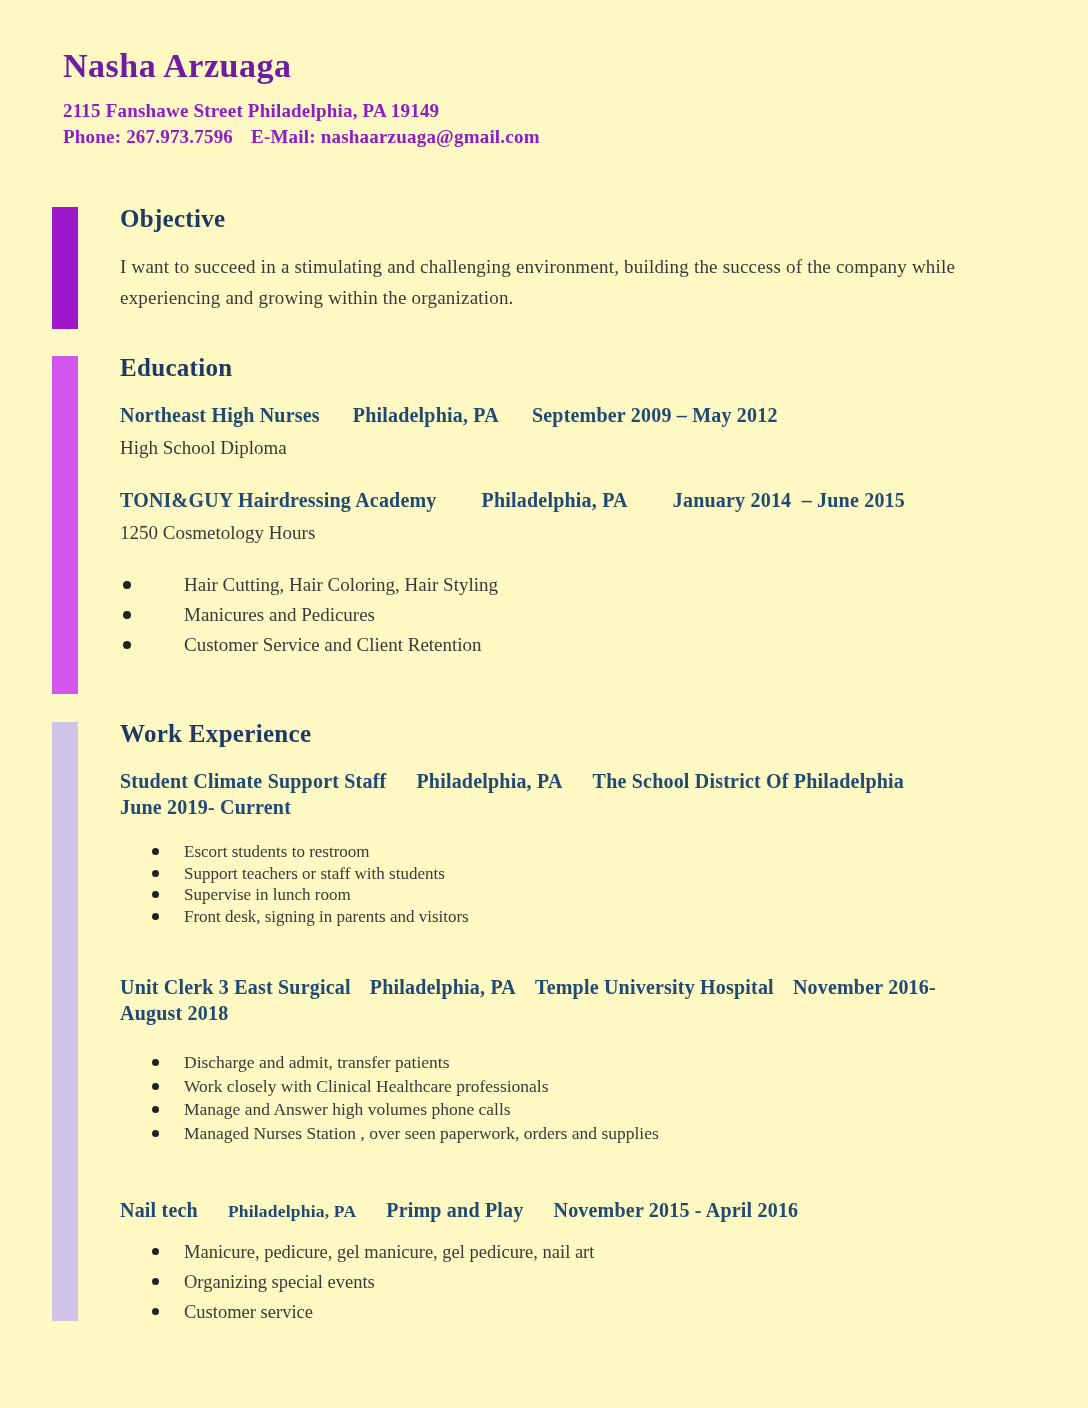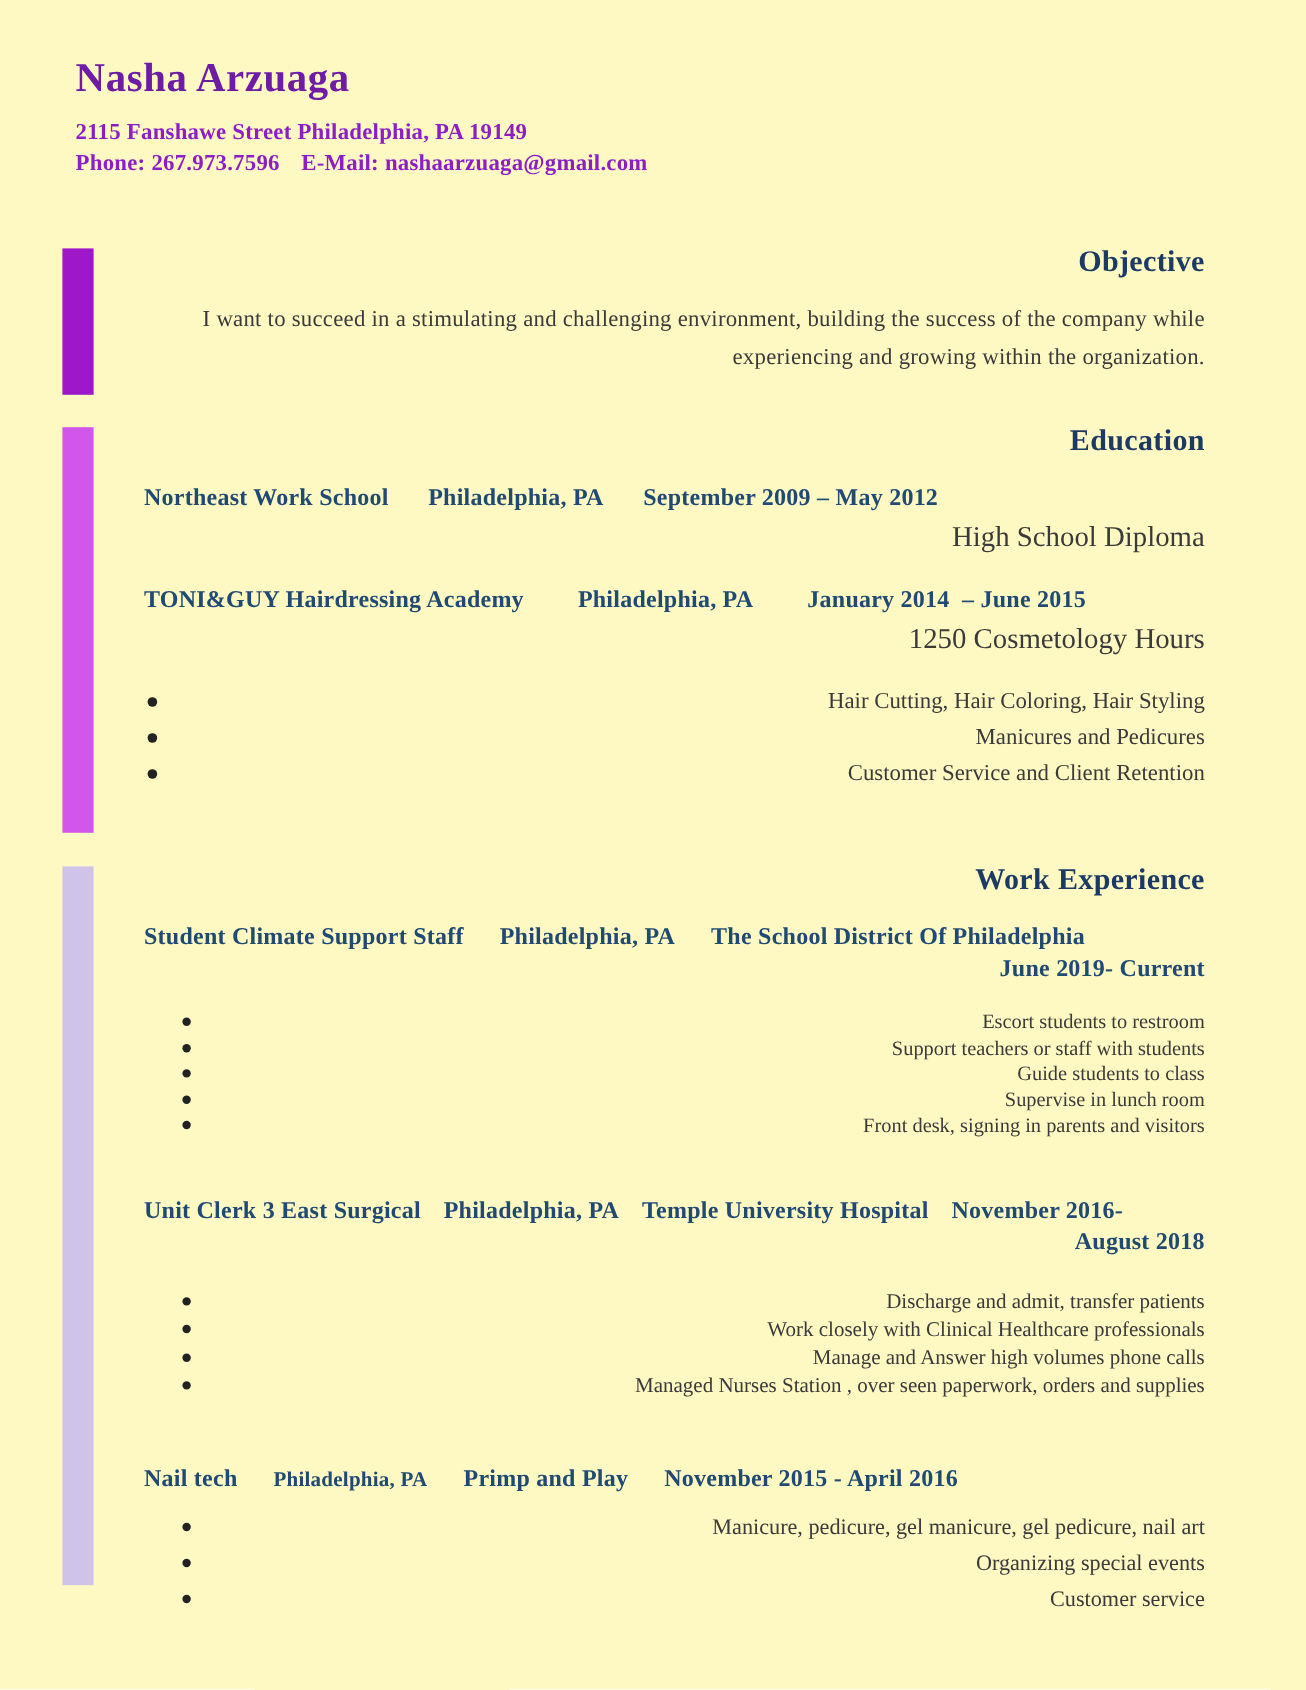--- a/index.html
+++ b/index.html
@@ -21,42 +21,42 @@
   
   .header{padding:46px 0 0 63px;}
   .name{font-size:34px;font-weight:700;color:var(--name-text);letter-spacing:.5px;line-height:40px;}
   .address-line,.contact-line{
     font-size:19px;font-weight:700;color:var(--contact-text);
     line-height:26px;white-space:pre;letter-spacing:.2px;
   }
   .address-line{margin-top:12px;}
   .hspace{display:inline-block;width:18px;}
   
-  .section{display:flex;margin-left:52px;text-align:right;}
+  .section{display:flex;margin-left:52px;}
   .sec-objective{margin-top:54px;}
   .sec-education{margin-top:24px;}
   .sec-work{margin-top:25px;}
   .bar{width:26px;flex:0 0 26px;margin-top:3px;}
   .bar-objective{height:122px;background:var(--objective-bar);}
   .bar-education{height:338px;background:var(--education-bar);}
   .bar-work{height:599px;background:var(--work-bar);}
   .content{margin-left:42px;width:884px;}
   .section-title{font-size:25px;line-height:30px;font-weight:700;color:var(--title-text);letter-spacing:.3px;}
   .objective-text{margin-top:17px;font-size:19px;line-height:31px;color:var(--body-text);letter-spacing:.2px;}
   
   .seg-row{display:flex;align-items:baseline;font-weight:700;color:var(--subhead-text);
            font-size:20px;line-height:26px;letter-spacing:.2px;}
   .seg-row span{white-space:pre;}
   .gap33{column-gap:33px;}
   .gap45{column-gap:45px;}
   .gap22{column-gap:30px;}
   .gap19{column-gap:19px;}
   .dates-line2{font-weight:700;color:var(--subhead-text);font-size:20px;line-height:26px;letter-spacing:.2px;}
   .loc-small{font-size:17.5px;}
-  .school-detail{margin-top:7px;font-size:24px;line-height:26px;color:var(--body-text);}
+  .school-detail{margin-top:7px;font-size:19px;line-height:26px;color:var(--body-text);}
   .edu-heading-1{margin-top:19px;}
   .edu-heading-2{margin-top:26px;}
   .edu-bullets{margin-top:24px;}
   .job-heading-1{margin-top:19px;}
   .job1-bullets{margin-top:21px;}
   .job-heading-2{margin-top:47px;}
   .job2-bullets{margin-top:25px;}
   .job-heading-3{margin-top:52px;}
   .job3-bullets{margin-top:13px;}
   
@@ -90,21 +90,21 @@
       <div class="objective-text">I want to succeed in a stimulating and challenging environment, building the success of the company while experiencing and growing within the organization.</div>
     </div>
   </div>
 
   <div class="section sec-education">
     <div class="bar bar-education"></div>
     <div class="content">
       <div class="section-title">Education</div>
 
       <div class="seg-row gap33 edu-heading-1">
-        <span>Northeast Work School</span>
+        <span>Northeast High Nurses</span>
         <span>Philadelphia, PA</span>
         <span>September 2009 – May 2012</span>
       </div>
       <div class="school-detail">High School Diploma</div>
 
       <div class="seg-row gap45 edu-heading-2">
         <span>TONI&amp;GUY Hairdressing Academy</span>
         <span>Philadelphia, PA</span>
         <span>January 2014  – June 2015</span>
       </div>
@@ -127,21 +127,20 @@
         <div class="seg-row gap22">
           <span>Student Climate Support Staff</span>
           <span>Philadelphia, PA</span>
           <span>The School District Of Philadelphia</span>
         </div>
         <div class="dates-line2">June 2019- Current</div>
       </div>
       <div class="job1-bullets">
         <div class="li work-li job1-li"><span class="dot"></span><span>Escort students to restroom</span></div>
         <div class="li work-li job1-li"><span class="dot"></span><span>Support teachers or staff with students</span></div>
-        <div class="li work-li job1-li"><span class="dot"></span><span>Guide students to class</span></div>
         <div class="li work-li job1-li"><span class="dot"></span><span>Supervise in lunch room</span></div>
         <div class="li work-li job1-li"><span class="dot"></span><span>Front desk, signing in parents and visitors</span></div>
       </div>
 
       <div class="job-heading-2">
         <div class="seg-row gap19">
           <span>Unit Clerk 3 East Surgical</span>
           <span>Philadelphia, PA</span>
           <span>Temple University Hospital</span>
           <span>November 2016-</span>

